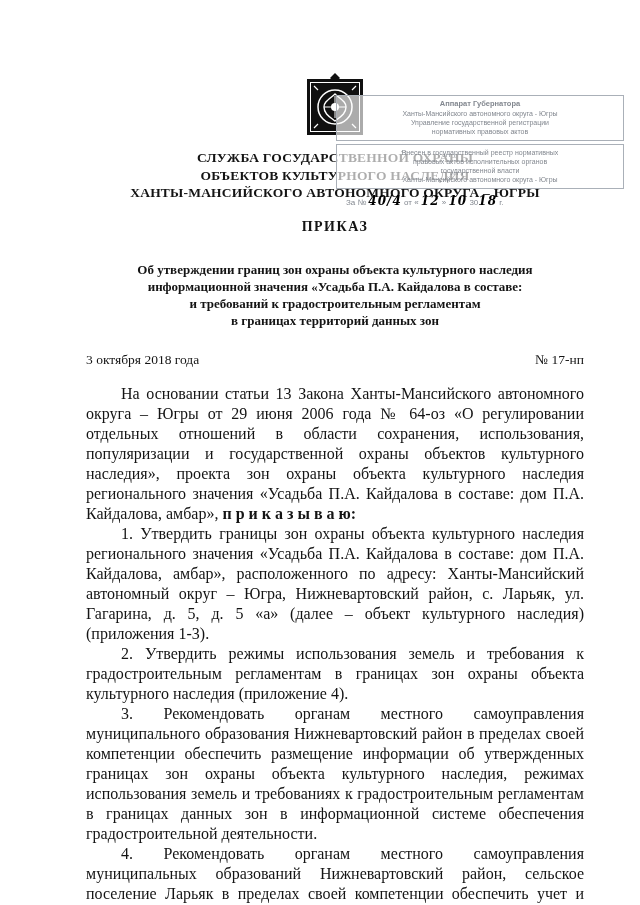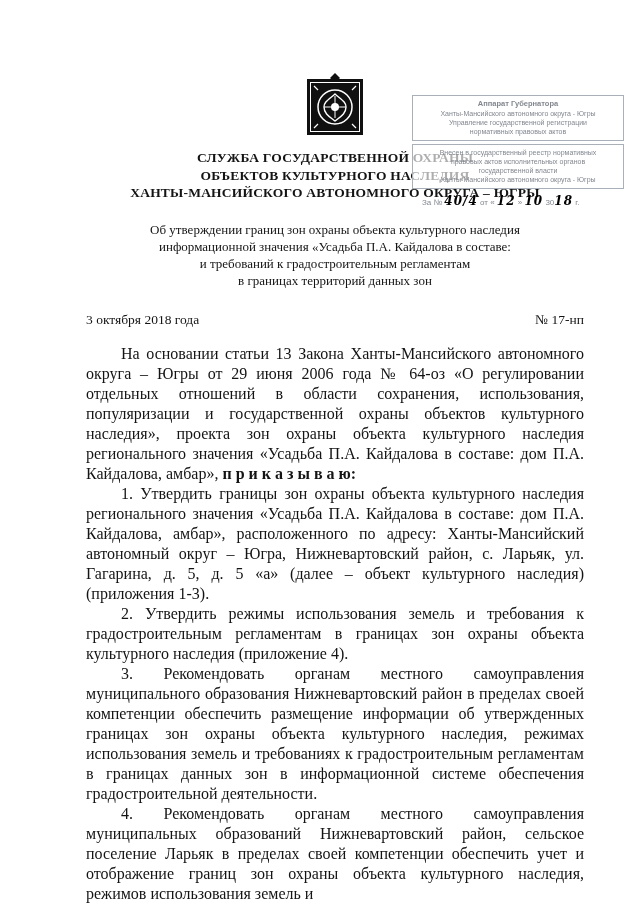--- a/index.html
+++ b/index.html
@@ -14,21 +14,21 @@
   .page {
     position: relative;
     width: 640px; height: 905px;
     padding: 0 56px 0 86px;
   }
 
   
   .stamp {
     position: absolute;
     top: 22px; right: 16px;
-    width: 212px;
+    width: 288px;
     font-family: "Liberation Sans", sans-serif;
     color: #82878f;
     text-align: center;
     z-index: 2;
   }
   .stamp-box {
     border: 1px solid #aab0b8;
     padding: 3px 4px 4px 4px;
     font-size: 7px;
     line-height: 1.3;
@@ -69,23 +69,23 @@
     letter-spacing: 0.2px;
   }
   .doc-type {
     margin-top: 17px;
     text-align: center;
     font-weight: bold;
     font-size: 14px;
     letter-spacing: 1.5px;
   }
   .doc-title {
-    margin-top: 19px;
+    margin-top: 26px;
     text-align: center;
-    font-weight: normal;
+    font-weight: bold;
     font-size: 13px;
     line-height: 1.33;
   }
 
   
   .meta-row {
     margin-top: 20px;
     display: flex;
     justify-content: space-between;
     align-items: flex-end;
@@ -148,20 +148,21 @@
     <circle cx="29" cy="34" r="4" fill="#ffffff"></circle>
     <path d="M8 13 l4 4 M50 13 l-4 4 M8 55 l4 -4 M50 55 l-4 -4" stroke="#ffffff" stroke-width="1.2"></path>
   </svg>
 
   <div class="org-header">
     <div>СЛУЖБА ГОСУДАРСТВЕННОЙ ОХРАНЫ</div>
     <div>ОБЪЕКТОВ КУЛЬТУРНОГО НАСЛЕДИЯ</div>
     <div>ХАНТЫ-МАНСИЙСКОГО АВТОНОМНОГО ОКРУГА – ЮГРЫ</div>
   </div>
 
+  <div class="doc-type">ПРИКАЗ</div>
 
   <div class="doc-title">
     <div>Об утверждении границ зон охраны объекта культурного наследия</div>
     <div>информационной значения «Усадьба П.А. Кайдалова в составе:</div>
     <div>и требований к градостроительным регламентам</div>
     <div>в границах территорий данных зон</div>
   </div>
 
   <div class="meta-row">
     <div class="meta-place-date">

